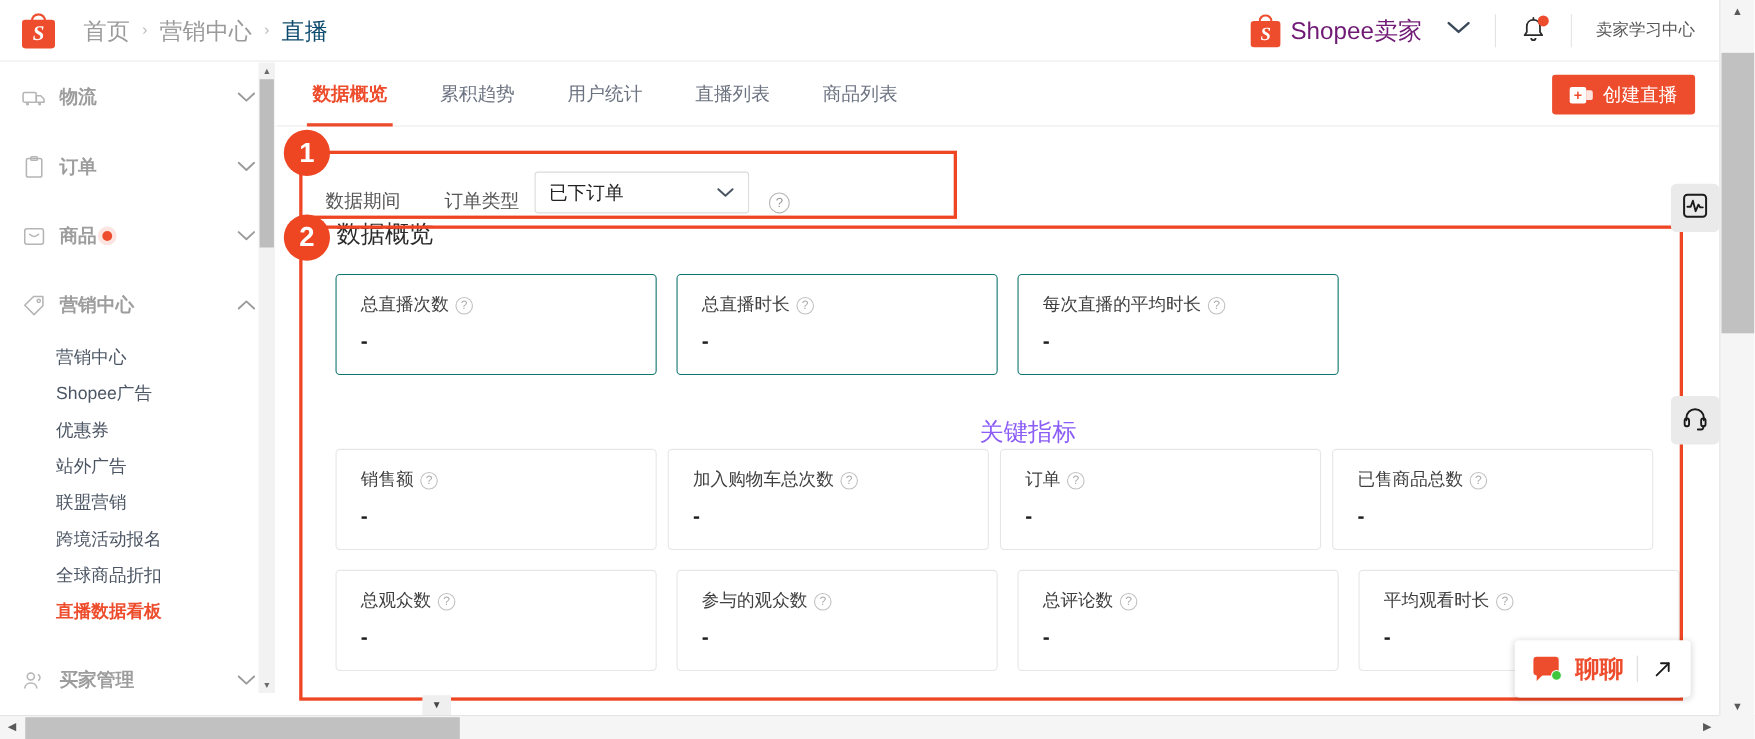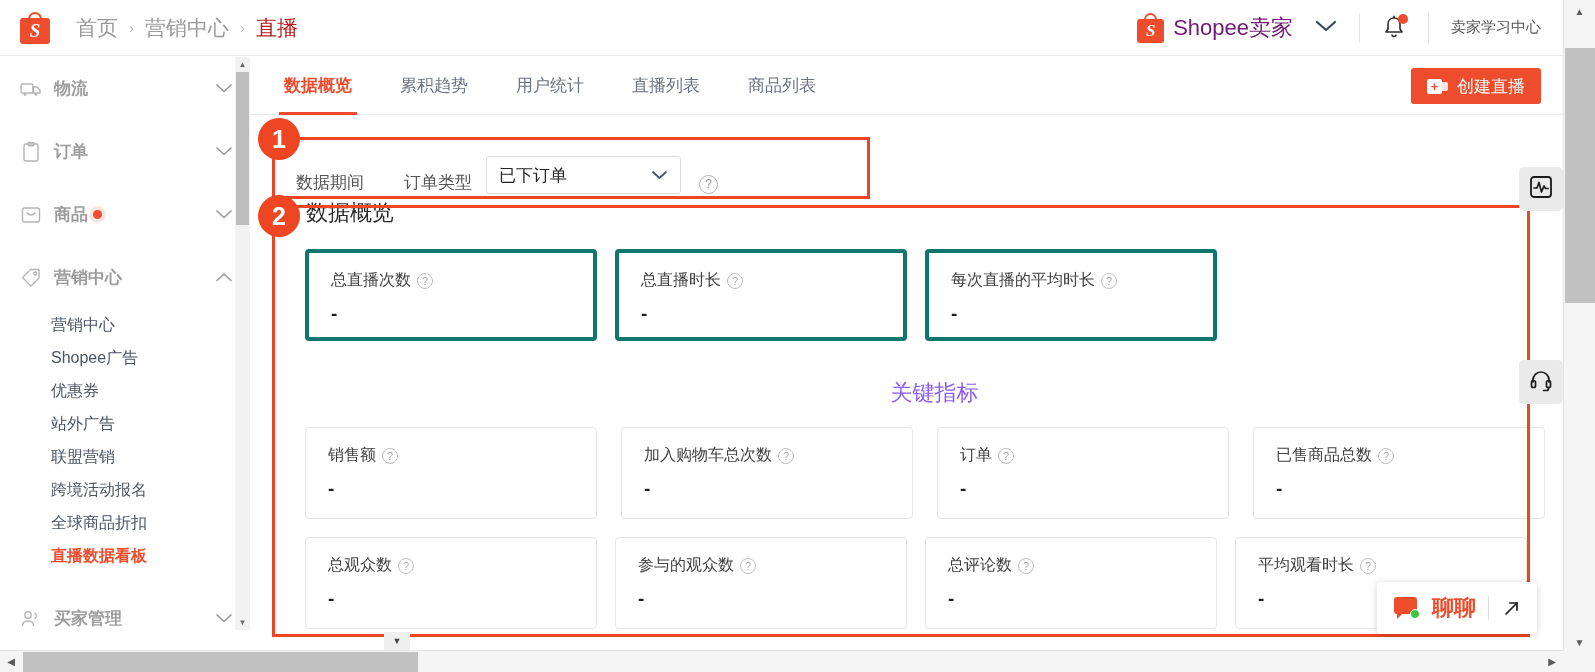--- a/index.html
+++ b/index.html
@@ -28,21 +28,21 @@
     color: #fff; font-family: "Liberation Serif", serif;
     font-size: 19px; font-style: italic; font-weight: bold; letter-spacing: 0;
   }
   .bag-handle {
     position: absolute; left: 8px; top: 0px; width: 14px; height: 12px;
     border: 2.2px solid #ee4d2d; border-bottom: none;
     border-radius: 7px 7px 0 0;
   }
   .crumbs { display: flex; align-items: center; margin-left: 26px; }
   .crumb { font-size: 21px; color: #9a9a9a; }
-  .crumb.active { color: #b91c1c; }
+  .crumb.active { color: #0c4a6e; }
   .crumb-sep { font-size: 15px; color: #bdbdbd; margin: 0 11px; }
 
   .header-right {
     margin-left: auto; display: flex; align-items: center; height: 100%;
   }
   .acct { display: flex; align-items: center; }
   .acct-logo { position: relative; width: 27px; height: 30px; margin-right: 9px; }
   .acct-bag {
     position: absolute; left: 0; top: 6px; width: 27px; height: 24px;
     background: #ee4d2d; border-radius: 3px;
@@ -169,29 +169,29 @@
     vertical-align: middle; cursor: pointer;
   }
 
   .section-title {
     font-size: 22px; color: #2b2b2b; padding-left: 55px; margin-top: 4px;
   }
   .cards {
     display: flex; padding-left: 54px; margin-top: 21px; gap: 18px;
   }
   .card {
-    width: 292px; height: 92px; border: 4px solid #0f766e; border-radius: 4px;
+    width: 292px; height: 92px; border: 1px solid #0f766e; border-radius: 4px;
     padding: 17px 0 0 22px; background: #fff; flex: none;
   }
   .card-lbl { font-size: 16px; color: #3f3f3f; white-space: nowrap; }
   .card-val { font-size: 19px; color: #1d1d1d; font-weight: bold; margin-top: 12px; }
   .section-title2 {
     font-size: 22px; color: #8b5cf6; padding-left: 55px; margin-top: 37px; text-align: center;
   }
-  .cards4 { display: flex; padding-left: 54px; margin-top: 19px; gap: 24px; }
+  .cards4 { display: flex; padding-left: 54px; gap: 10px; }
   .card4 {
     width: 292px; height: 92px; border: 1px solid #e6e6e6; border-radius: 4px;
     padding: 17px 0 0 22px; background: #fff; flex: none;
   }
   .cards4b { display: flex; padding-left: 54px; margin-top: 18px; gap: 18px; }
 
   
   .anno-box {
     position: absolute; border: 3px solid #ee4522; pointer-events: none;
   }

